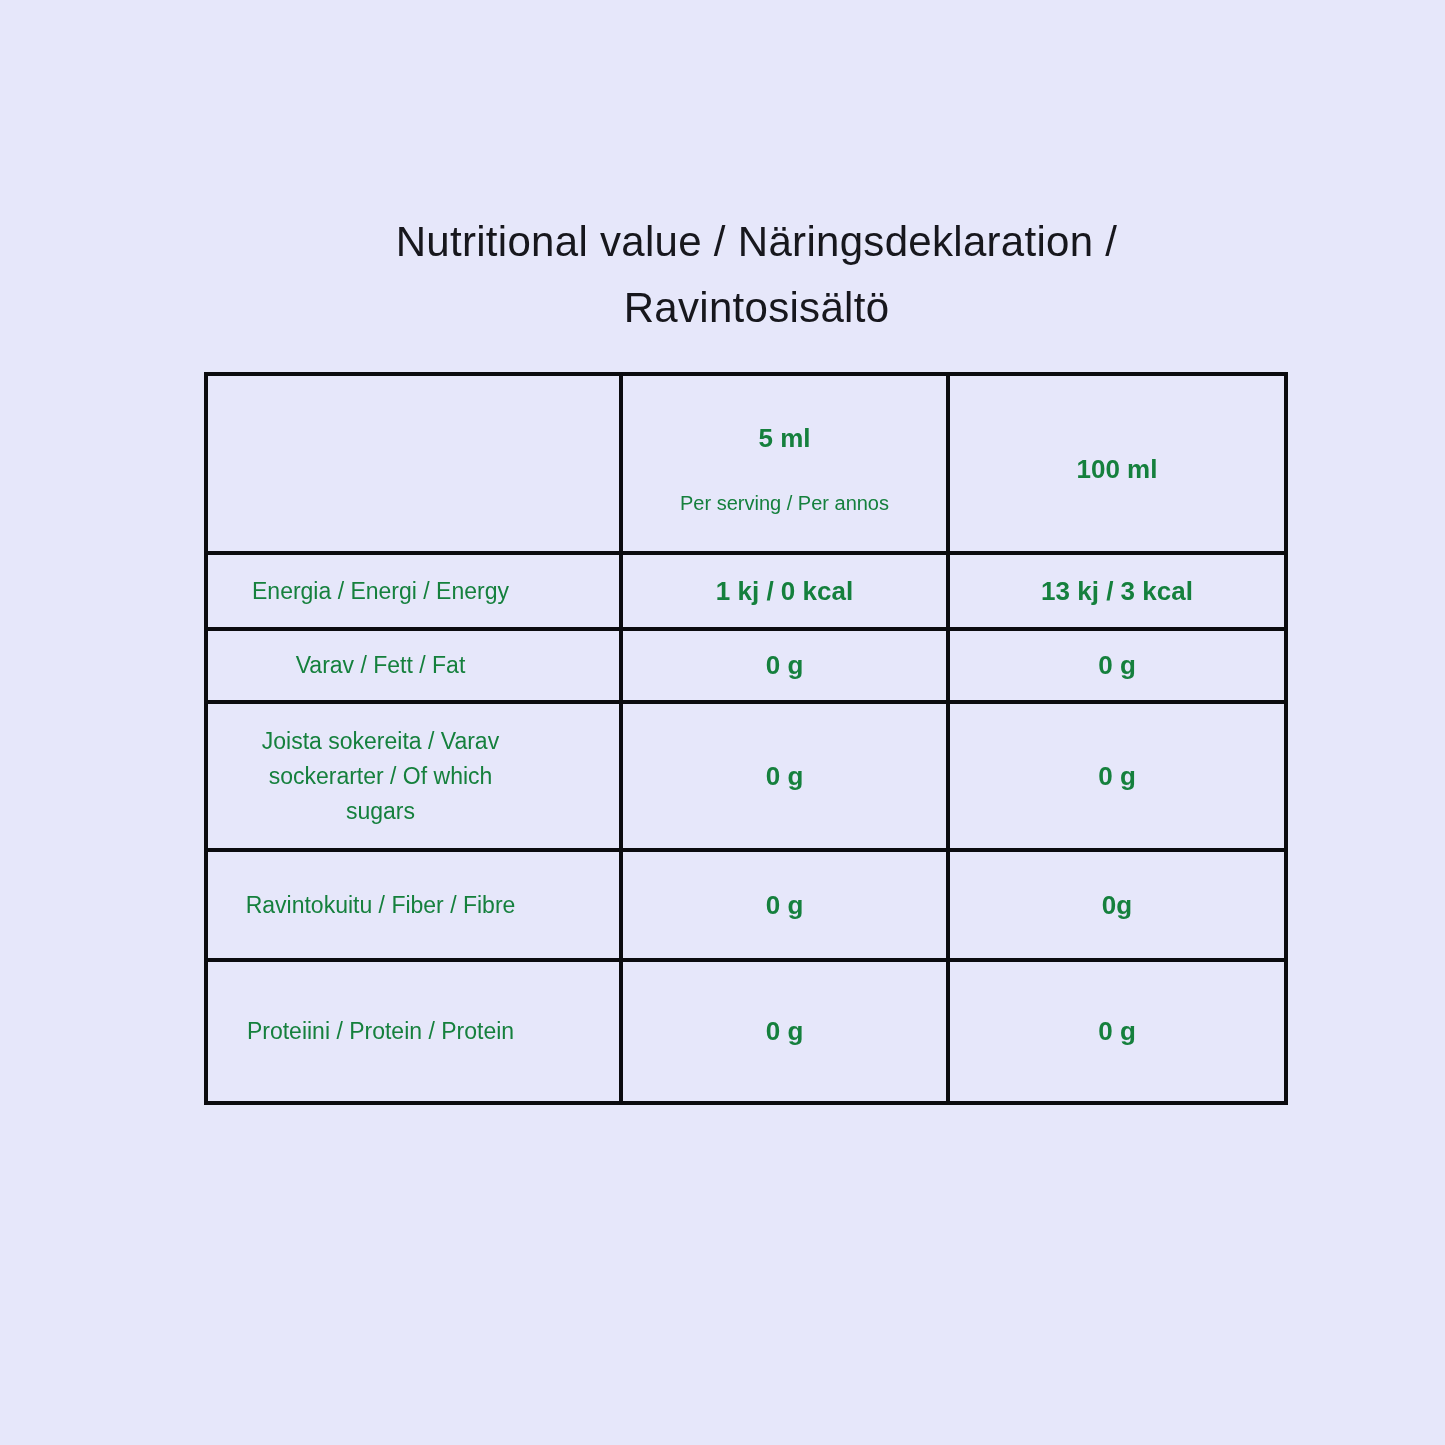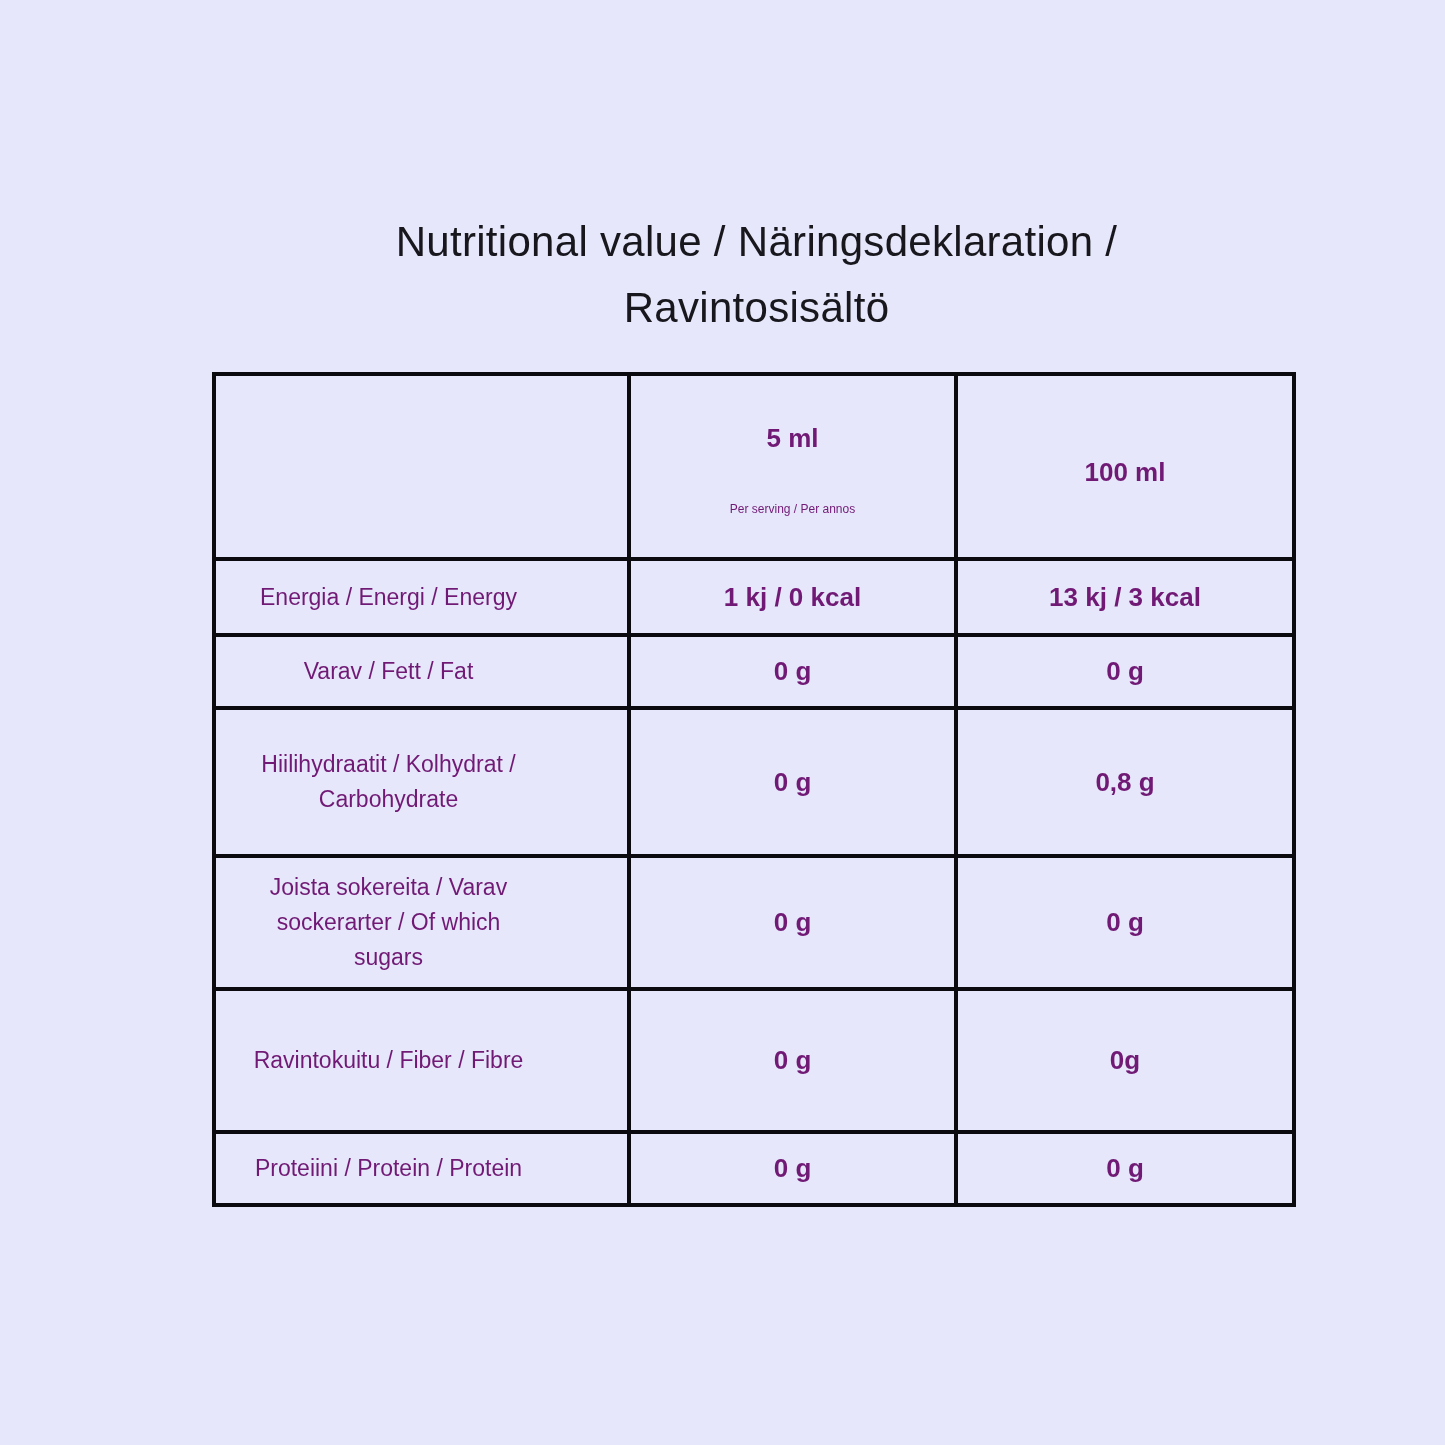--- a/index.html
+++ b/index.html
@@ -26,26 +26,26 @@
     max-width: 900px;
     text-align: center;
     font-size: 42px;
     font-weight: 500;
     line-height: 66px;
     letter-spacing: 0.3px;
     color: #17171D;
   }
   table.nutrition {
     position: absolute;
-    left: 178px;
+    left: 170px;
     top: 338px;
     width: 1080px;
     border-collapse: collapse;
     table-layout: fixed;
-    color: #701a75;
+    color: #15803d;
   }
   table.nutrition th,
   table.nutrition td {
     border: 4px solid #0B0B0F;
     vertical-align: middle;
   }
   col.c1 { width: 415px; }
   col.c2 { width: 327px; }
   col.c3 { width: 338px; }
 
@@ -54,24 +54,23 @@
     text-align: center;
     padding-top: 28px;
     font-weight: 400;
   }
   .h-amount {
     font-size: 26px;
     font-weight: 700;
     line-height: 34px;
   }
   .h-note {
-    font-size: 12px;
+    font-size: 20px;
     font-weight: 400;
     line-height: 28px;
-    margin-top: 6px;
   }
 
   tbody tr:nth-child(1) { height: 76px; }
   tbody tr:nth-child(2) { height: 73px; }
   tbody tr:nth-child(3) { height: 148px; }
   tbody tr:nth-child(4) { height: 110px; }
   tbody tr:nth-child(5) { height: 143px; }
   tbody tr:nth-child(6) { height: 73px; }
   tbody tr:nth-child(7) { height: 79px; }
   tbody tr:nth-child(8) { height: 78px; }
@@ -120,25 +119,20 @@
         <td class="label-cell">Energia / Energi / Energy</td>
         <td class="value-cell">1 kj / 0 kcal</td>
         <td class="value-cell">13 kj / 3 kcal</td>
       </tr>
       <tr>
         <td class="label-cell">Varav / Fett / Fat</td>
         <td class="value-cell">0 g</td>
         <td class="value-cell">0 g</td>
       </tr>
       <tr>
-        <td class="label-cell">Hiilihydraatit / Kolhydrat / Carbohydrate</td>
-        <td class="value-cell">0 g</td>
-        <td class="value-cell">0,8 g</td>
-      </tr>
-      <tr>
         <td class="label-cell">Joista sokereita / Varav sockerarter / Of which sugars</td>
         <td class="value-cell">0 g</td>
         <td class="value-cell">0 g</td>
       </tr>
       <tr>
         <td class="label-cell">Ravintokuitu / Fiber / Fibre</td>
         <td class="value-cell">0 g</td>
         <td class="value-cell">0g</td>
       </tr>
       <tr>

